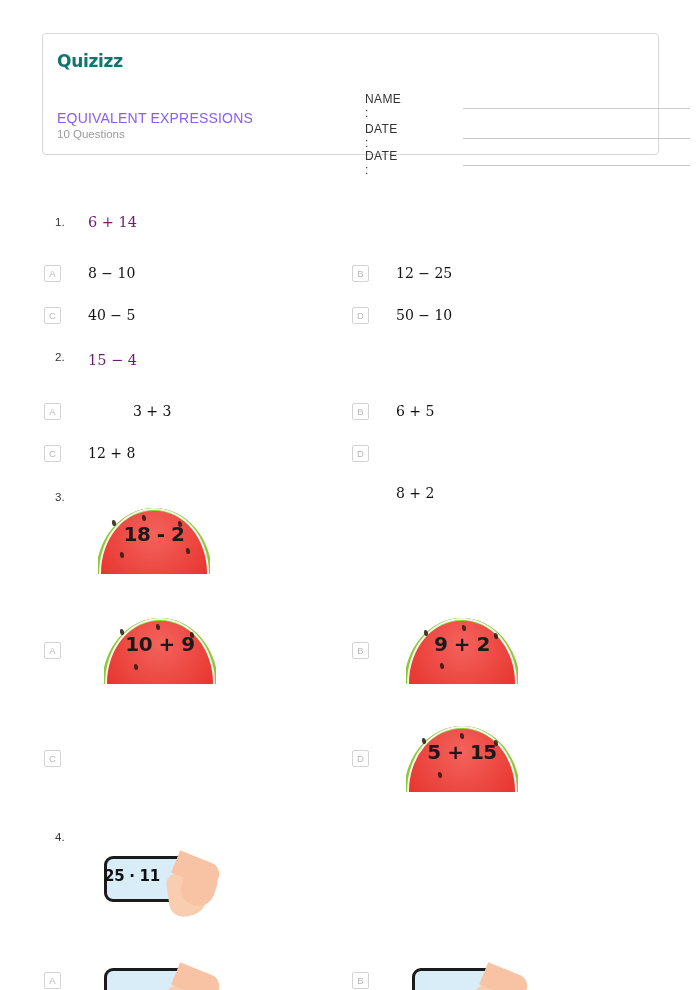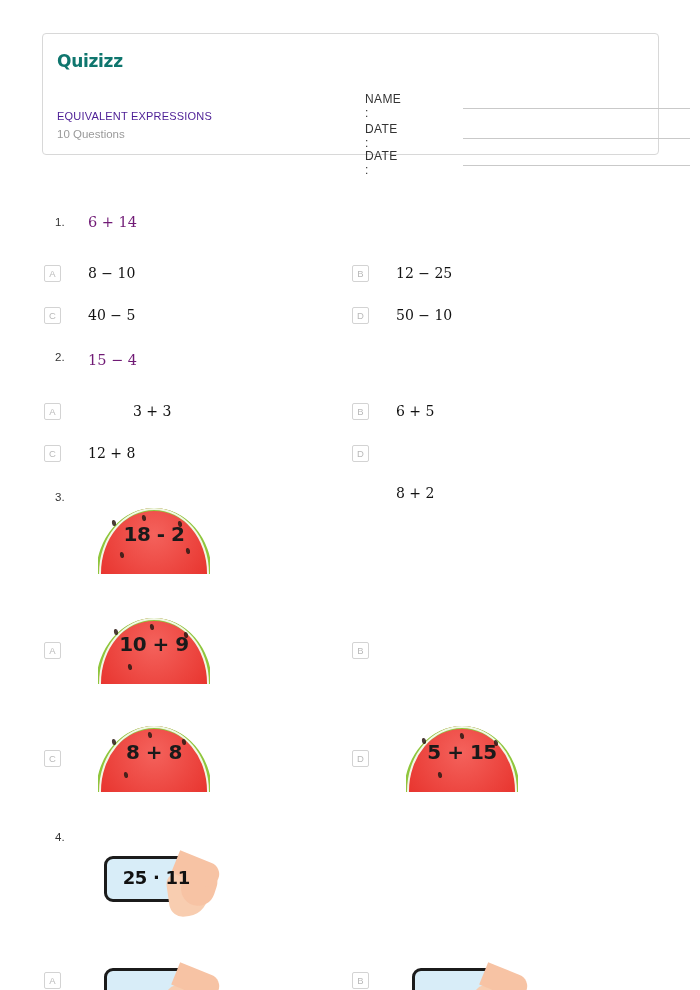--- a/index.html
+++ b/index.html
@@ -37,22 +37,22 @@
     font-size: 17px;
     font-weight: bold;
     color: #0f766e;
     letter-spacing: -0.3px;
     font-family: "DejaVu Sans", sans-serif;
   }
   .ws-title {
     position: absolute;
     left: 14px;
     top: 76px;
-    font-size: 11px;
-    color: #4c1d95;
+    font-size: 14px;
+    color: #8b5cf6;
     letter-spacing: 0.2px;
   }
   .ws-sub {
     position: absolute;
     left: 14px;
     top: 94px;
     font-size: 11.5px;
     color: #9a9a9a;
   }
   .field-row {
@@ -189,23 +189,23 @@
     right: 3px;
     bottom: 3px;
     border-radius: 5px;
     background: #d8edf8;
   }
   .phone .ptext {
     position: absolute;
     left: 0;
     top: 17px;
     width: 86px;
-    text-align: right;
+    text-align: left;
     font-family: "DejaVu Sans", sans-serif;
-    font-size: 18px;
+    font-size: 15px;
     font-weight: bold;
     color: #111;
     letter-spacing: -0.3px;
   }
   .phone .btn-edge {
     position: absolute;
     left: 84px;
     top: 14px;
     width: 7px;
     height: 28px;
@@ -306,44 +306,44 @@
     <div class="rind-inner"></div>
     <div class="seed" style="left:14px; top:12px;"></div>
     <div class="seed" style="left:44px; top:7px;"></div>
     <div class="seed" style="left:80px; top:13px;"></div>
     <div class="seed" style="left:22px; top:44px;"></div>
     <div class="seed" style="left:88px; top:40px;"></div>
     <div class="mtext-top">18 - 2</div>
   </div>
 
   <div class="opt-box" style="left:44px; top:642px;">A</div>
-  <div class="melon" style="left:98px; top:618px;">
+  <div class="melon" style="left:104px; top:618px;">
     <div class="flesh"></div>
     <div class="rind"></div>
     <div class="rind-inner"></div>
     <div class="seed" style="left:16px; top:11px;"></div>
     <div class="seed" style="left:52px; top:6px;"></div>
     <div class="seed" style="left:86px; top:14px;"></div>
     <div class="seed" style="left:30px; top:46px;"></div>
     <div class="mtext-top">10 + 9</div>
   </div>
 
   <div class="opt-box" style="left:352px; top:642px;">B</div>
-
-  <div class="opt-box" style="left:44px; top:750px;">C</div>
-  <div class="melon" style="left:98px; top:726px;">
+  <div class="melon" style="left:406px; top:618px;">
     <div class="flesh"></div>
     <div class="rind"></div>
     <div class="rind-inner"></div>
-    <div class="seed" style="left:14px; top:13px;"></div>
-    <div class="seed" style="left:50px; top:6px;"></div>
-    <div class="seed" style="left:84px; top:13px;"></div>
-    <div class="seed" style="left:26px; top:46px;"></div>
-    <div class="mtext-top">8 + 8</div>
-  </div>
+    <div class="seed" style="left:18px; top:12px;"></div>
+    <div class="seed" style="left:56px; top:7px;"></div>
+    <div class="seed" style="left:88px; top:15px;"></div>
+    <div class="seed" style="left:34px; top:45px;"></div>
+    <div class="mtext-top">9 + 2</div>
+  </div>
+
+  <div class="opt-box" style="left:44px; top:750px;">C</div>
 
   <div class="opt-box" style="left:352px; top:750px;">D</div>
   <div class="melon" style="left:406px; top:726px;">
     <div class="flesh"></div>
     <div class="rind"></div>
     <div class="rind-inner"></div>
     <div class="seed" style="left:16px; top:12px;"></div>
     <div class="seed" style="left:54px; top:7px;"></div>
     <div class="seed" style="left:88px; top:14px;"></div>
     <div class="seed" style="left:32px; top:46px;"></div>

